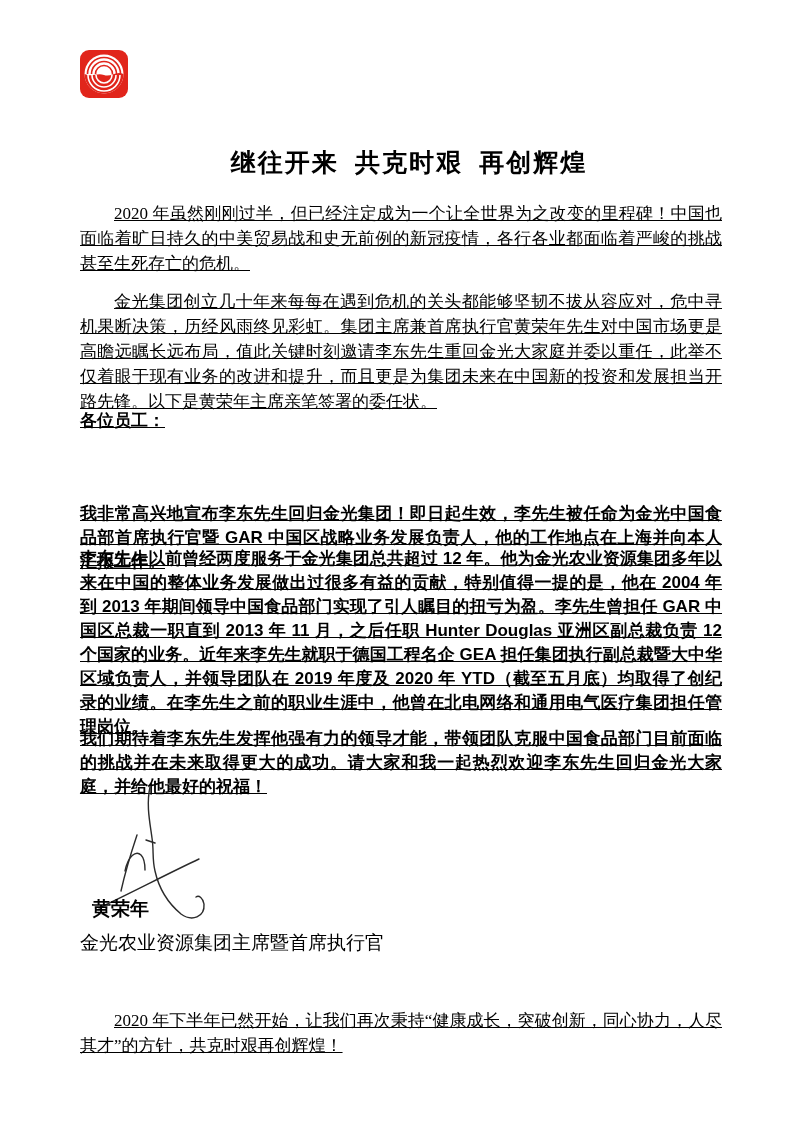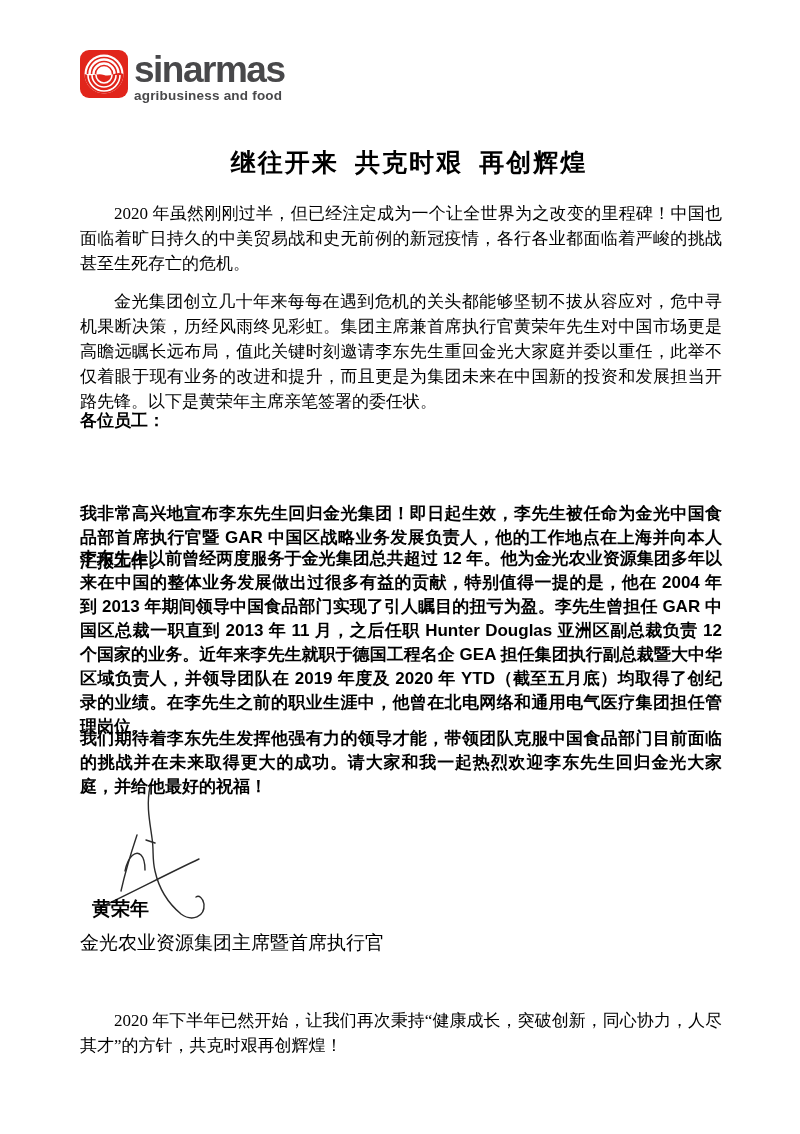--- a/index.html
+++ b/index.html
@@ -29,21 +29,21 @@
   }
 
   
   .title {
     top: 146px; left: 0; width: 800px;
     text-align: center;
     font-family: "Liberation Serif", "DejaVu Serif", serif;
     font-weight: bold; font-size: 25px; line-height: 34px;
     letter-spacing: 2px; word-spacing: 8px; padding-left: 18px;
   }
-  .col { left: 80px; width: 642px; }
+  .col { left: 80px; width: 642px; text-decoration: underline; }
   .serif-p {
     font-family: "Liberation Serif", "DejaVu Serif", serif;
     font-size: 17px; line-height: 25px; text-align: justify;
   }
   .indent { text-indent: 2em; }
   .bold-p {
     font-family: "Liberation Sans", "DejaVu Sans", sans-serif;
     font-weight: bold; font-size: 17px; line-height: 24px; text-align: justify;
   }
   .p1 { top: 201px; }
@@ -76,24 +76,20 @@
     <path d="M 7.5,24 A 16.5,16.5 0 0 1 40.5,24" fill="none" stroke="#E1251B" stroke-width="1.6"></path>
     <path d="M 11.5,24 A 12.5,12.5 0 0 1 36.5,24" fill="none" stroke="#E1251B" stroke-width="1.6"></path>
     <path d="M 15.5,24 A 8.5,8.5 0 0 1 32.5,24" fill="none" stroke="#E1251B" stroke-width="1.6"></path>
 
     <path d="M 4.5,24 C 12,27.5 17,22.5 24,25 C 31,27.5 36,20.5 43.5,24 A 19.5,19.5 0 0 1 4.5,24 Z" fill="#E1251B"></path>
 
     <path d="M 8,25 A 16,16 0 0 0 40,25" fill="none" stroke="#ffffff" stroke-width="1.6"></path>
     <path d="M 12,25 A 12,12 0 0 0 36,25" fill="none" stroke="#ffffff" stroke-width="1.6"></path>
     <path d="M 16,25 A 8,8 0 0 0 32,25" fill="none" stroke="#ffffff" stroke-width="1.6"></path>
   </svg>
-  <div class="brand-block">
-    <div class="brand-name">sinarmas</div>
-    <div class="brand-tagline">agribusiness and food</div>
-  </div>
 </div>
 
 <h1 class="abs title">继往开来 共克时艰 再创辉煌</h1>
 
 <p class="abs col serif-p indent p1">2020 年虽然刚刚过半，但已经注定成为一个让全世界为之改变的里程碑！中国也面临着旷日持久的中美贸易战和史无前例的新冠疫情，各行各业都面临着严峻的挑战甚至生死存亡的危机。</p>
 <p class="abs col serif-p indent p2">金光集团创立几十年来每每在遇到危机的关头都能够坚韧不拔从容应对，危中寻机果断决策，历经风雨终见彩虹。集团主席兼首席执行官黄荣年先生对中国市场更是高瞻远瞩长远布局，值此关键时刻邀请李东先生重回金光大家庭并委以重任，此举不仅着眼于现有业务的改进和提升，而且更是为集团未来在中国新的投资和发展担当开路先锋。以下是黄荣年主席亲笔签署的委任状。</p>
 
 <p class="abs col bold-p salutation">各位员工：</p>
 
 <p class="abs col bold-p p3">我非常高兴地宣布李东先生回归金光集团！即日起生效，李先生被任命为金光中国食品部首席执行官暨 GAR 中国区战略业务发展负责人，他的工作地点在上海并向本人汇报工作。</p>

